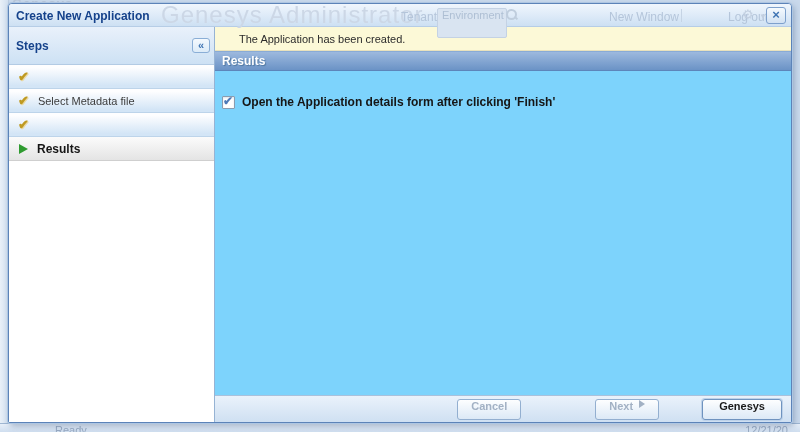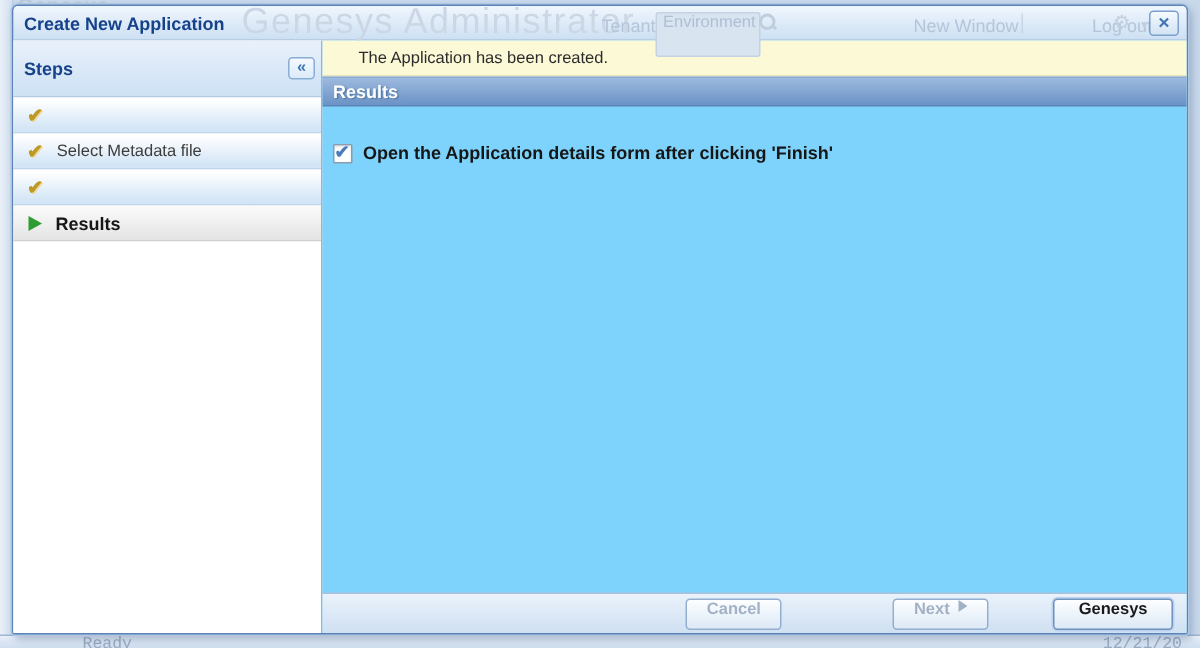--- a/index.html
+++ b/index.html
@@ -16,21 +16,21 @@
     border-right:1px solid #bccde1;
   }
   .bg-logo-hint {
     position:absolute; left:12px; top:-4px;
     font-size:13px; font-weight:bold; color:#b9c7da; letter-spacing:1px;
   }
   .bg-statusbar {
     position:absolute; left:0; right:0; bottom:0; height:9px;
     background:linear-gradient(#e8eff9,#cfdeef);
     border-top:1px solid #9fb6d2;
-    font-size:11px; color:#99abc3; overflow:hidden;font-family:Liberation Mono, monospace;
+    font-size:11px; color:#99abc3; overflow:hidden;
   }
   .bg-status-left { position:absolute; left:55px; top:0px; }
   .bg-status-right { position:absolute; right:12px; top:0px; }
   
   .dialog {
     position:absolute; left:8px; top:3px; width:784px; height:420px;
     border:1px solid #5c83b8; border-radius:4px 4px 2px 2px;
     background:#fff; display:flex; flex-direction:column;
     box-shadow:0 0 0 1px #aec6e2, 2px 3px 6px rgba(40,70,110,.35);
   }

